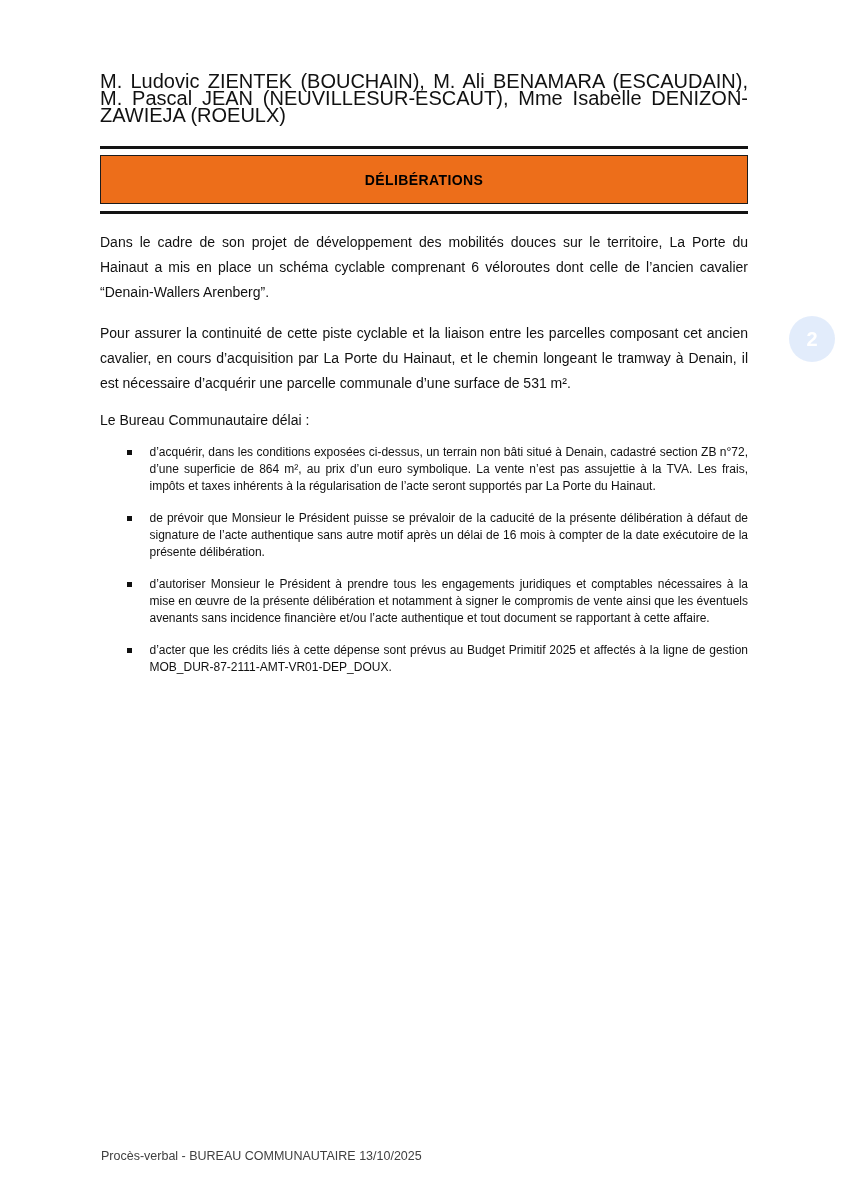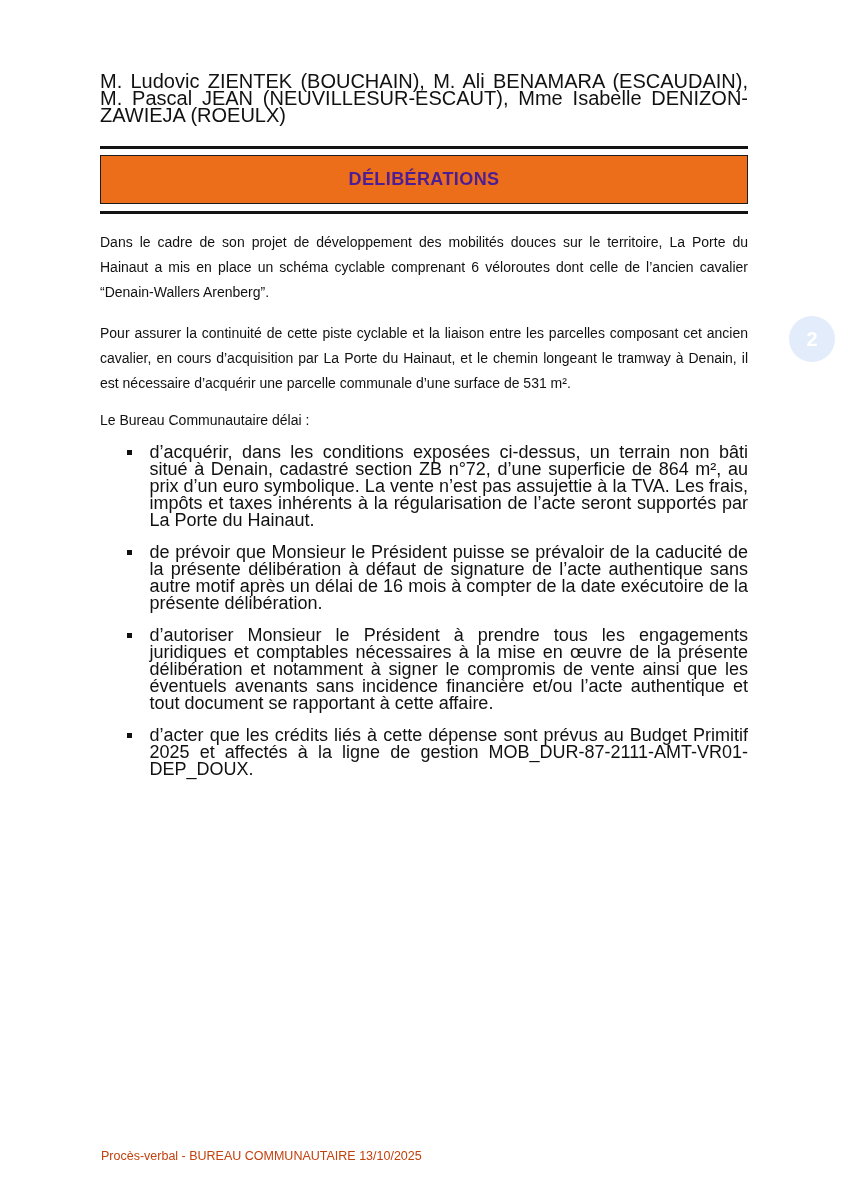--- a/index.html
+++ b/index.html
@@ -30,21 +30,21 @@
   .rule-top{margin-top:22px;}
   .rule-bottom{margin-top:7px;}
   .banner{
     margin-top:6px;
     height:47px;
     background:#ED6E1A;
     border:1.5px solid #1c1c1c;
     display:flex;align-items:center;justify-content:center;
   }
   .banner-label{
-    color:#4c1d95;font-weight:bold;font-size:18px;letter-spacing:.4px;
+    color:#000000;font-weight:bold;font-size:14px;letter-spacing:.4px;
   }
   .title-box{
     margin-top:12px;
     border:2.5px solid #1F3170;
     padding:4px 8px 5px 5px;
     display:flex;
     font-weight:bold;font-size:14.5px;line-height:19.5px;color:#0c0c0c;
   }
   .title-num{width:72px;flex:none;}
   .title-text{flex:1;text-align:justify;}
@@ -57,25 +57,25 @@
   ul.dlist{list-style:none;margin:0;padding:0;}
   ul.dlist li{
     display:flex;margin-top:15px;
   }
   .sq{
     width:4.5px;height:4.5px;background:#111;flex:none;
     margin:6px 0 0 27px;
   }
   .li-text{
     flex:1;margin-left:18px;
-    font-size:18px;line-height:17px;text-align:justify;
+    font-size:12px;line-height:17px;text-align:justify;
   }
   .footer{
     position:absolute;left:101px;top:1149px;
-    font-size:12.5px;color:#c2410c;
+    font-size:12.5px;color:#404040;
   }
   .page-badge{
     position:absolute;left:789px;top:316px;
     width:46px;height:46px;border-radius:50%;
     background:rgba(203,221,247,0.55);
     color:#ffffff;font-weight:bold;font-size:20px;
     display:flex;align-items:center;justify-content:center;
   }
 </style>
 </head>

